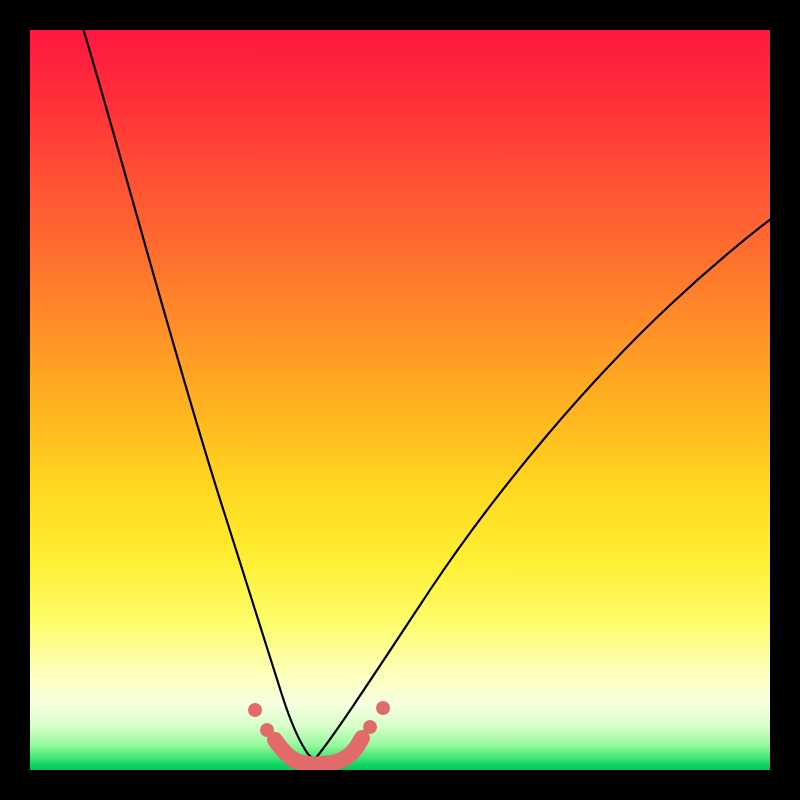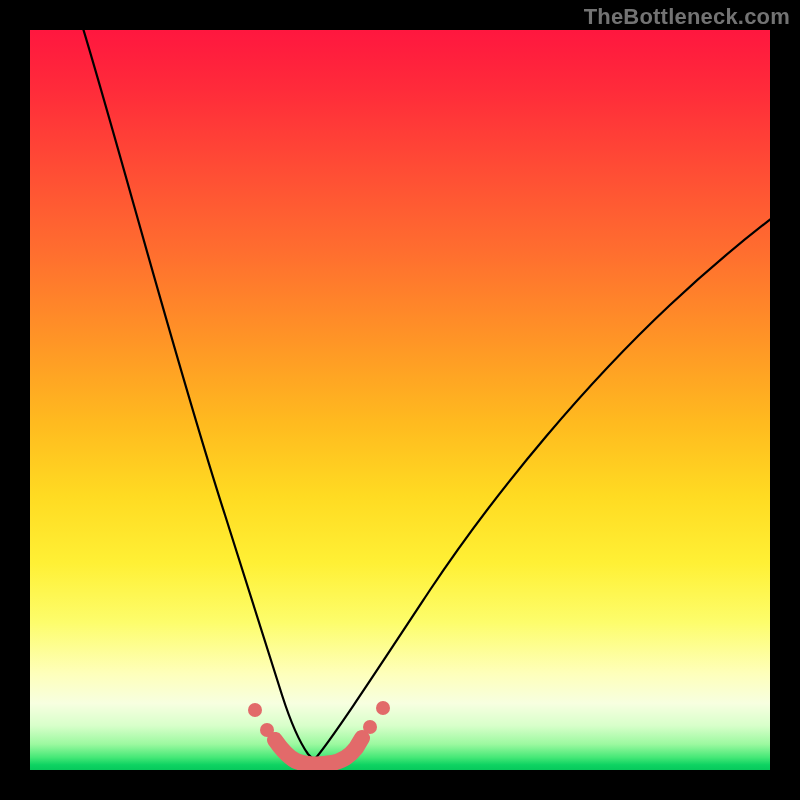--- a/index.html
+++ b/index.html
@@ -70,21 +70,20 @@
     top: 0;
     width: 740px;
     height: 740px;
   }
 </style>
 </head>
 <body>
 
 <div class="frame">
 
-  <div class="watermark">TheBottleneck.com</div>
 
   <div class="plot">
     <div class="gradient"></div>
 
     <svg class="curve" viewBox="0 0 740 740" preserveAspectRatio="none">
 
       <path d="M 52 -5
                C 90 120, 145 330, 195 485
                C 220 565, 238 620, 252 665
                C 260 690, 268 710, 278 724

